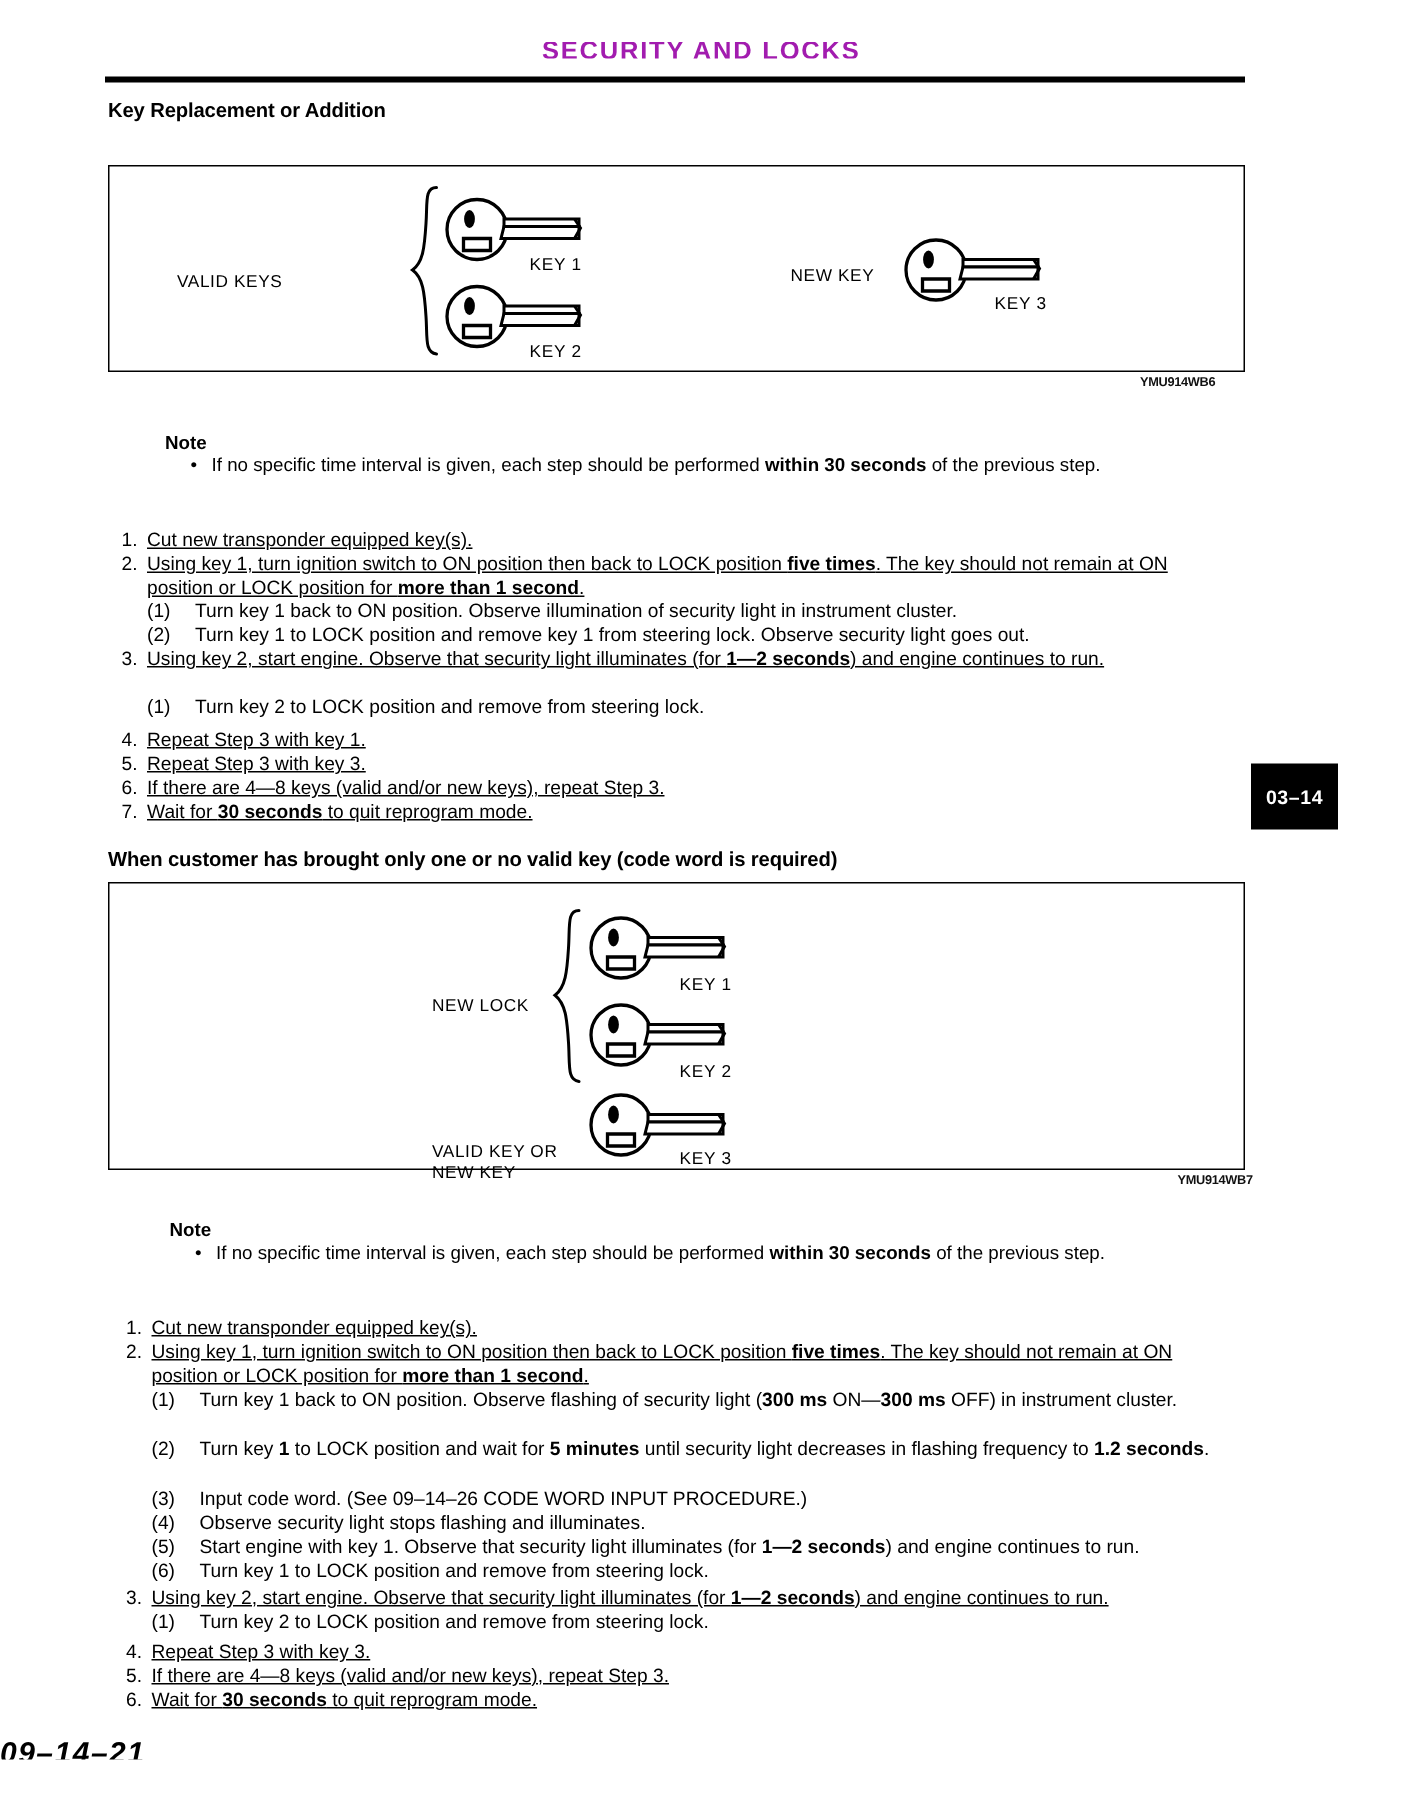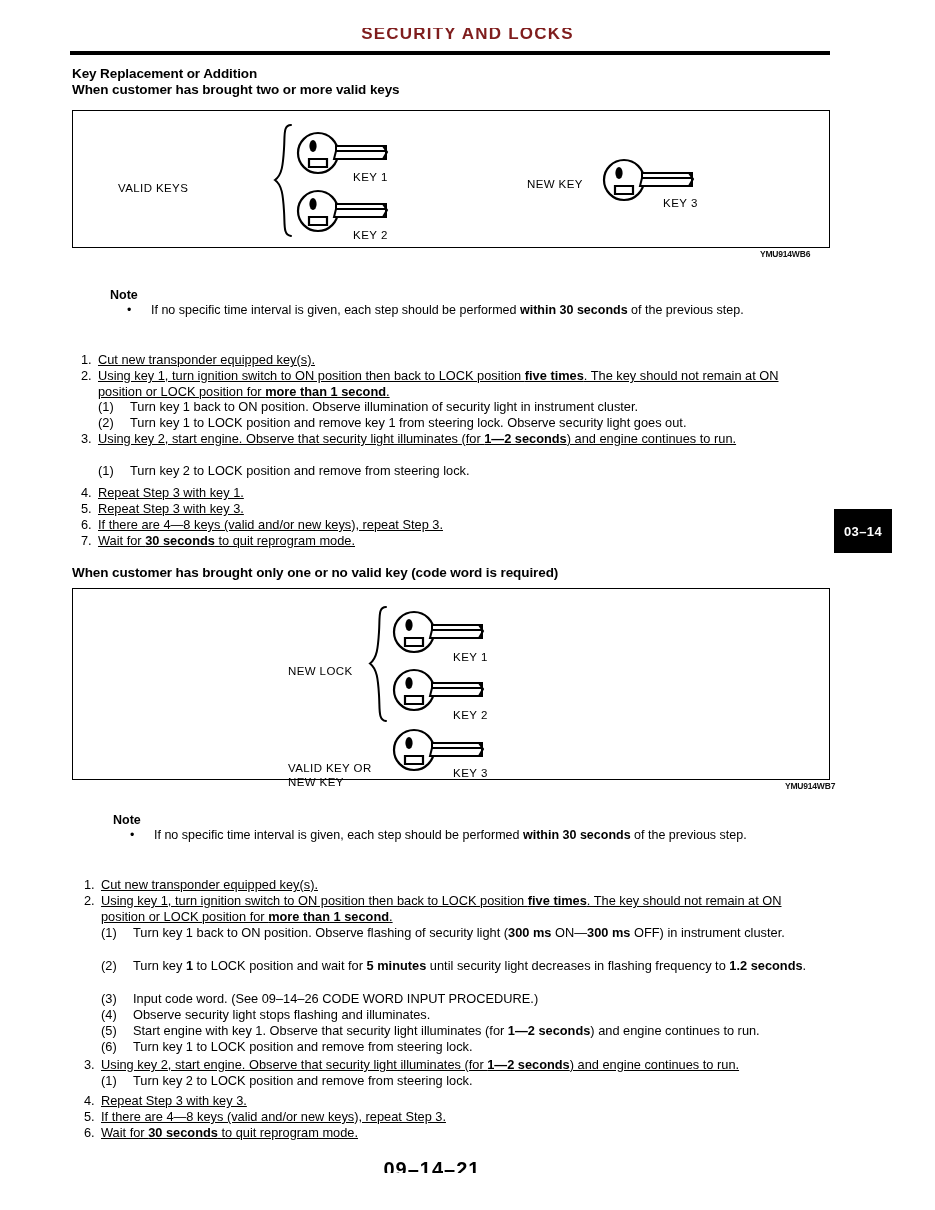--- a/index.html
+++ b/index.html
@@ -26,21 +26,21 @@
   
   .running-head {
     position: absolute;
     left: 0;
     top: 28px;
     width: 935px;
     text-align: center;
     font-size: 17px;
     font-weight: bold;
     letter-spacing: 1.2px;
-    color: #7f1d1d;
+    color: #a21caf;
     
     height: 11px;
     overflow: hidden;
     line-height: 11px;
   }
   .header-rule {
     position: absolute;
     left: 70px;
     top: 51px;
     width: 760px;
@@ -118,21 +118,21 @@
     font-size: 12.5px;
     line-height: 15.5px;
   }
   .note-bullet .dot {
     position: absolute;
     left: 0;
     top: 0;
   }
   .note-bullet .btext {
     display: block;
-    margin-left: 24px;
+    margin-left: 14px;
   }
 
   .step {
     position: absolute;
     font-size: 12.8px;
     line-height: 15.6px;
     color: #000;
   }
   .step .num {
     position: absolute;
@@ -179,40 +179,40 @@
     align-items: center;
     justify-content: center;
   }
 
   
   #footer-page {
     position: absolute;
     left: 0;
     top: 1159px;
     width: 864px;
-    text-align: center;
+    text-align: left;
     font-size: 20px;
     font-weight: bold;
     letter-spacing: 1px;
     
     height: 14px;
     overflow: hidden;
     line-height: 20px;
+    font-style: italic;
   }
 </style>
 </head>
 <body>
 
 <div class="page">
 
   <div class="running-head">SECURITY AND LOCKS</div>
   <div class="header-rule"></div>
 
   <div class="sec-title" id="title-a">Key Replacement or Addition</div>
-  <div class="sec-title" id="title-b">When customer has brought two or more valid keys</div>
 
   <div class="figure" id="figure-1">
 
     <div class="fig-label" style="left:45px; top:71px;">VALID KEYS</div>
 
     <svg class="brace" style="left:200px; top:12px;" width="24" height="115" viewBox="0 0 24 115">
       <path d="M18 2 C10 2, 12 12, 11 26 C10 42, 9 52, 2 57 C9 62, 10 72, 11 88 C12 102, 10 112, 18 113" fill="none" stroke="#000" stroke-width="2" stroke-linecap="round"></path>
     </svg>
 
     <svg class="key-icon" style="left:222px; top:20px;" width="96" height="44" viewBox="0 0 96 44">

